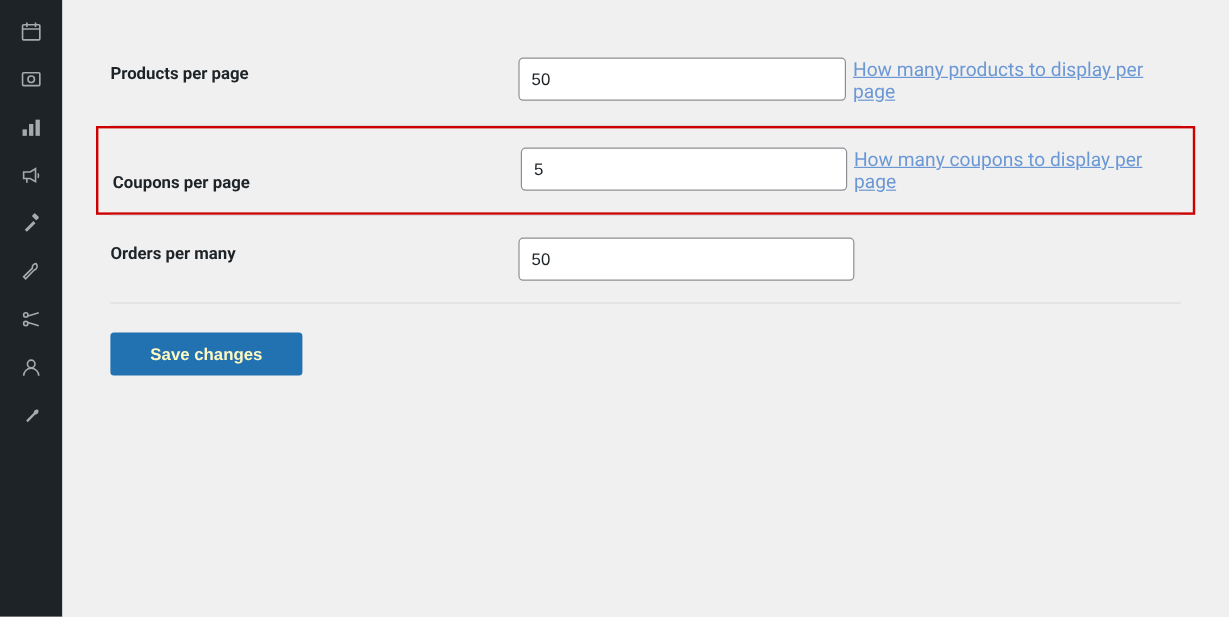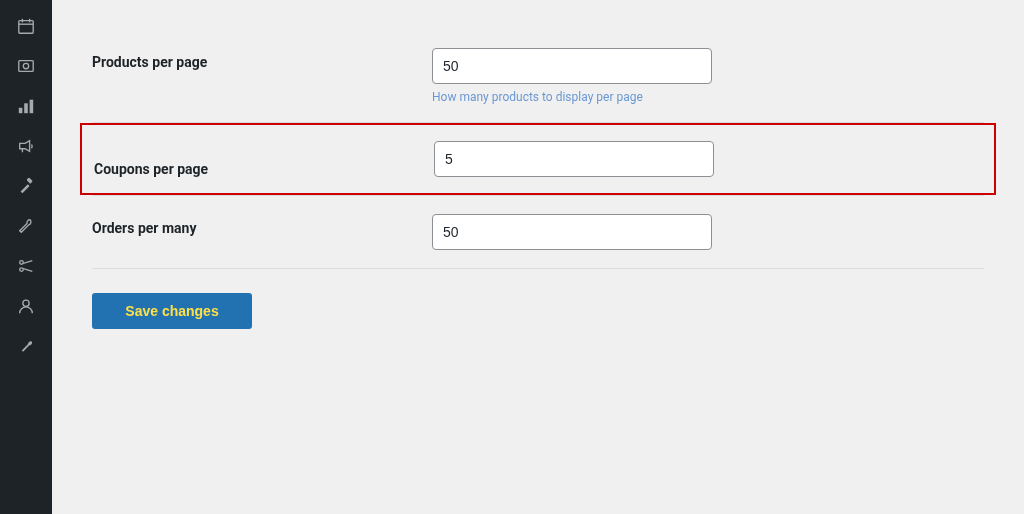--- a/index.html
+++ b/index.html
@@ -55,46 +55,47 @@
       font-size: 14px;
       font-weight: 700;
       color: #1d2327;
       width: 340px;
       flex-shrink: 0;
       padding-top: 6px;
     }
 
     .row-input-group {
       display: flex;
-      flex-direction: column;
+      flex-direction: row;
       gap: 6px;
     }
 
     .row-input-group input[type="text"],
     .row-input-group input[type="number"] {
       width: 280px;
       height: 36px;
       border: 1px solid #8c8f94;
       border-radius: 4px;
       padding: 0 10px;
       font-size: 14px;
       color: #1d2327;
       background: #fff;
       outline: none;
     }
 
     .row-help-text {
-      font-size: 12px;
+      font-size: 16px;
       color: #6b98d4;
+      text-decoration: underline;
     }
 
     .save-button {
       margin-top: 24px;
       background: #2271b1;
-      color: #fde047;
+      color: #fef9c3;
       border: none;
       border-radius: 3px;
       padding: 10px 24px;
       font-size: 14px;
       font-weight: 600;
       cursor: pointer;
       min-width: 160px;
     }
 
     .normal-row {
@@ -185,20 +186,21 @@
   </div>
 
   <hr class="separator">
 
   
   <div style="border: 2px solid #cc0000; padding: 16px 12px; margin: 0 -12px; background: transparent;">
     <div style="display:flex; align-items:flex-end;">
       <div class="row-label">Coupons per page</div>
       <div class="row-input-group">
         <input type="number" value="5" style="">
+        <span class="row-help-text">How many coupons to display per page</span>
       </div>
     </div>
   </div>
 
   <hr class="separator">
 
   
   <div class="normal-row">
     <div class="row-label">Orders per many</div>
     <div class="row-input-group">

